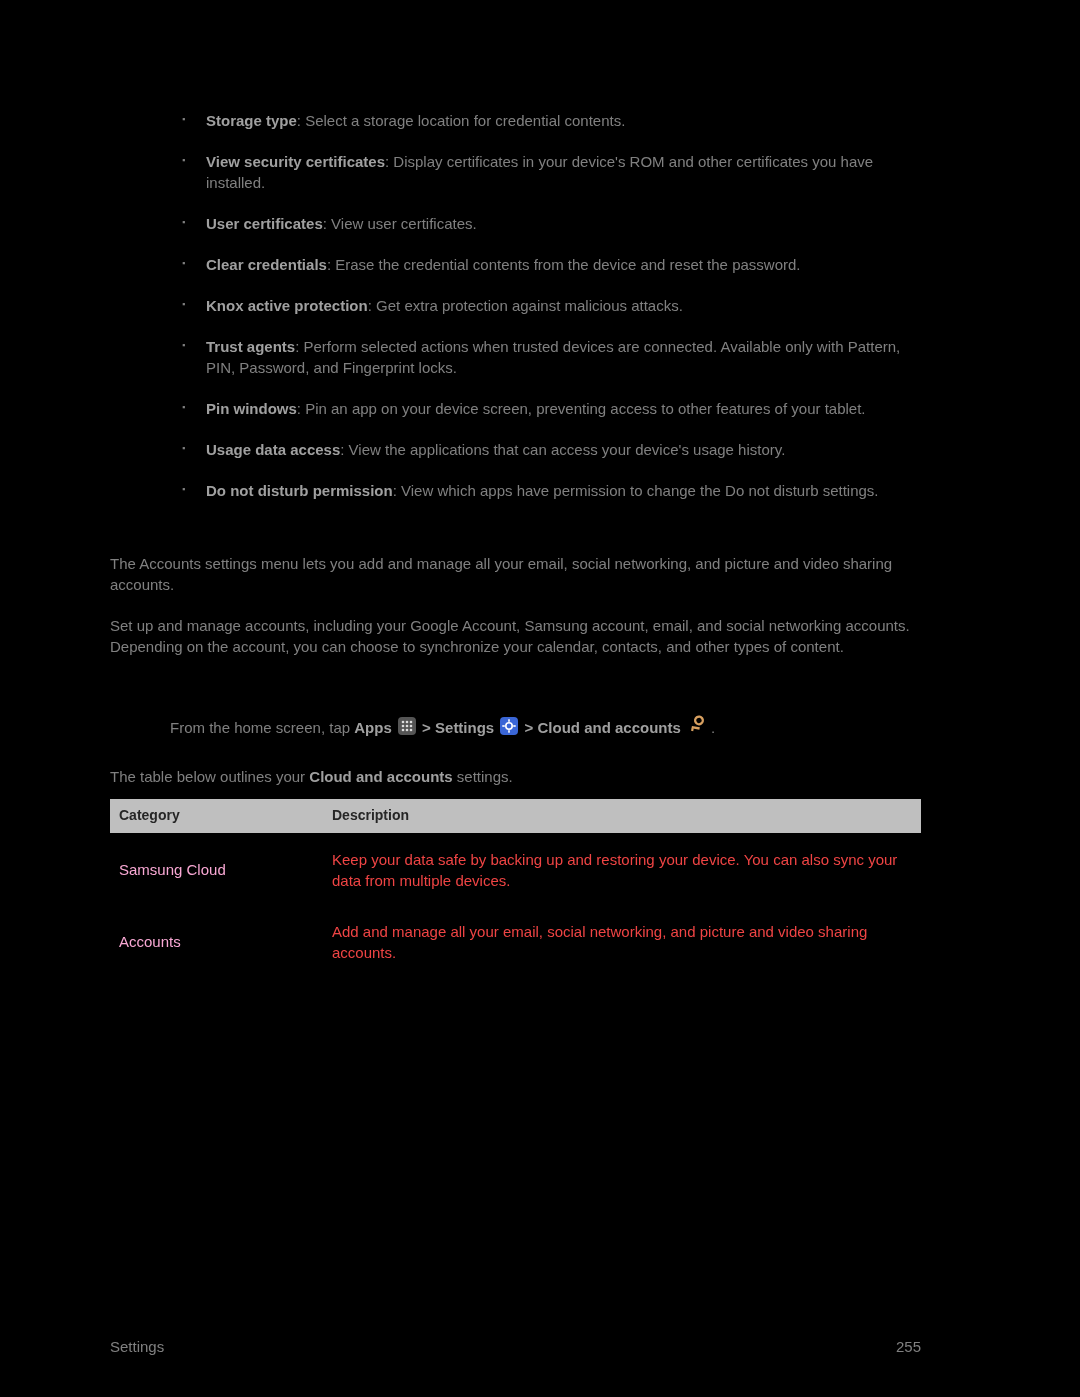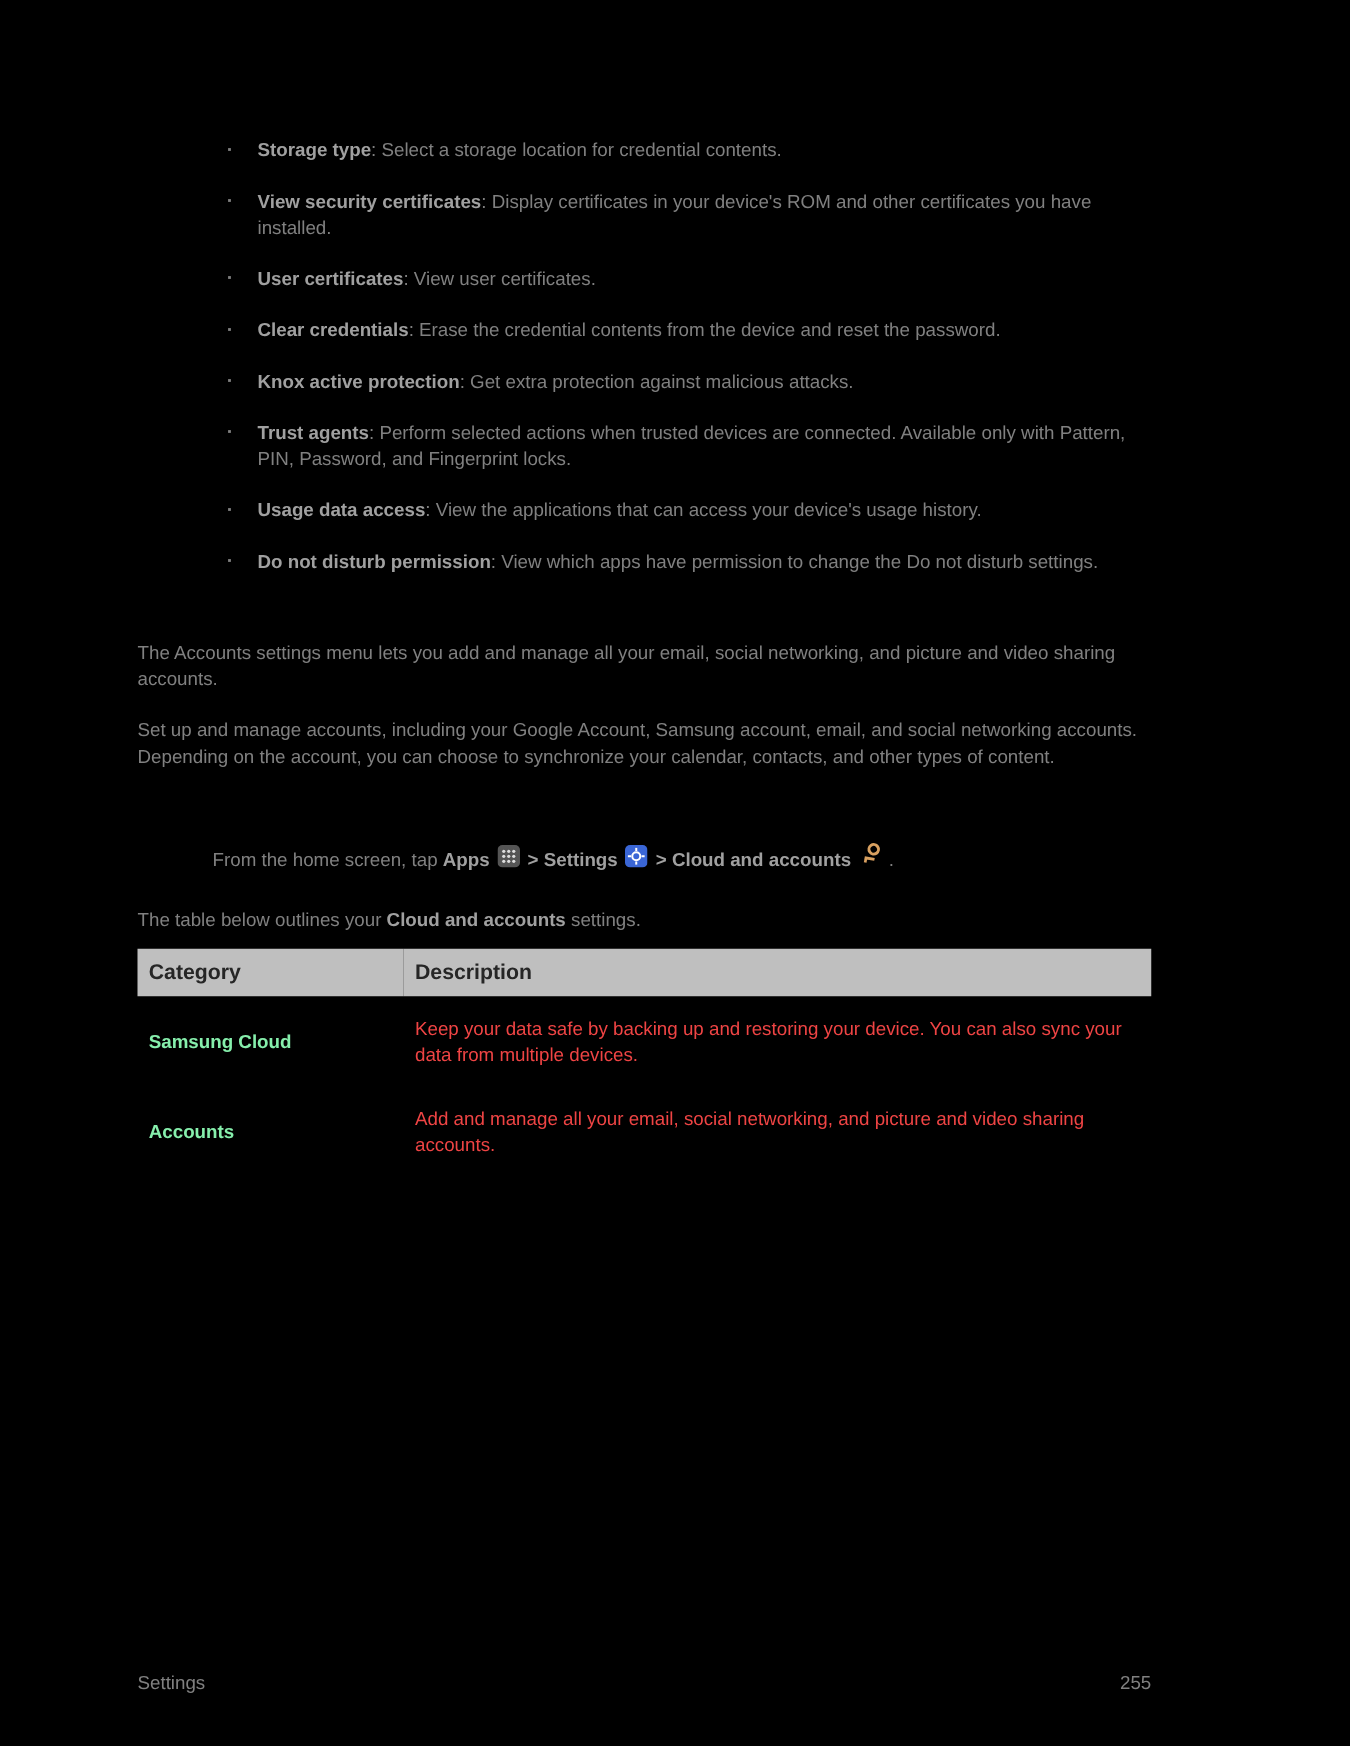--- a/index.html
+++ b/index.html
@@ -63,30 +63,30 @@
   table.settings {
     width: 100%;
     border-collapse: collapse;
   }
   table.settings th {
     background: #bfbfbf;
     color: #262626;
     text-align: left;
     padding: 7px 9px;
     font-weight: bold;
-    font-size: 17px;
+    font-size: 14px;
   }
   table.settings td {
     padding: 16px 9px 14px 9px;
     vertical-align: middle;
     color: #ef4444;
   }
   table.settings td.cat {
-    font-weight: bold;
-    color: #86efac;
+    font-weight: normal;
+    color: #f9a8d4;
     width: 195px;
     margin-top: 11px;
   }
   .footer {
     position: absolute;
     left: 110px;
     right: 95px;
     bottom: 40px;
     display: flex;
     justify-content: space-between;
@@ -99,20 +99,21 @@
 
 <div class="page">
 
   <ul class="bullets">
     <li><span class="term">Storage type</span><span>: Select a storage location for credential contents.</span></li>
     <li><span class="term">View security certificates</span><span>: Display certificates in your device's ROM and other certificates you have installed.</span></li>
     <li><span class="term">User certificates</span><span>: View user certificates.</span></li>
     <li><span class="term">Clear credentials</span><span>: Erase the credential contents from the device and reset the password.</span></li>
     <li><span class="term">Knox active protection</span><span>: Get extra protection against malicious attacks.</span></li>
     <li><span class="term">Trust agents</span><span>: Perform selected actions when trusted devices are connected. Available only with Pattern, PIN, Password, and Fingerprint locks.</span></li>
+    <li><span class="term">Pin windows</span><span>: Pin an app on your device screen, preventing access to other features of your tablet.</span></li>
     <li><span class="term">Usage data access</span><span>: View the applications that can access your device's usage history.</span></li>
     <li><span class="term">Do not disturb permission</span><span>: View which apps have permission to change the Do not disturb settings.</span></li>
   </ul>
 
   <div class="section-gap"></div>
 
   <p class="para accounts-intro">The Accounts settings menu lets you add and manage all your email, social networking, and picture and video sharing accounts.</p>
   <p class="para">Set up and manage accounts, including your Google Account, Samsung account, email, and social networking accounts. Depending on the account, you can choose to synchronize your calendar, contacts, and other types of content.</p>
 
   <div class="section-gap"></div>

